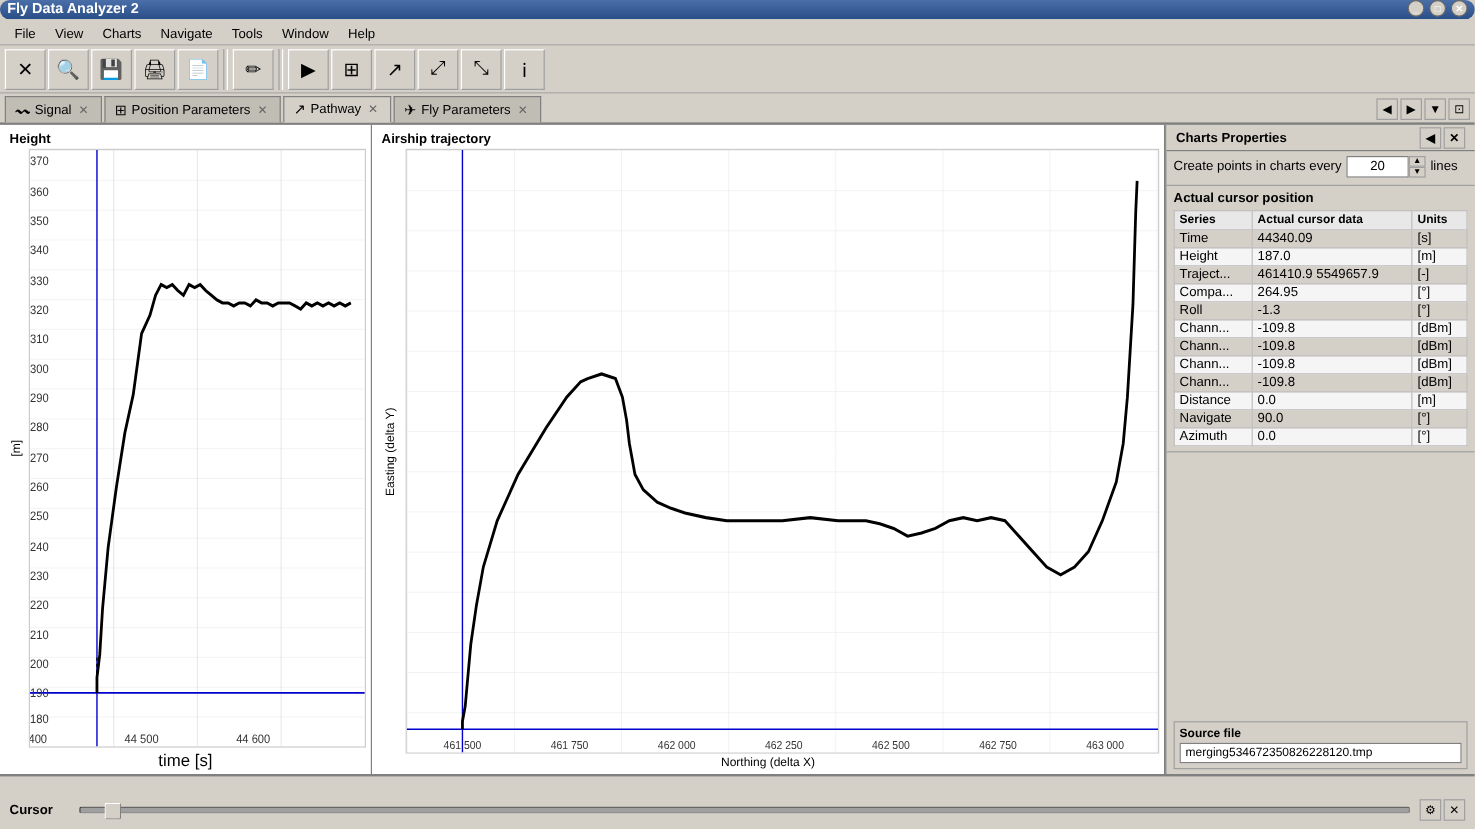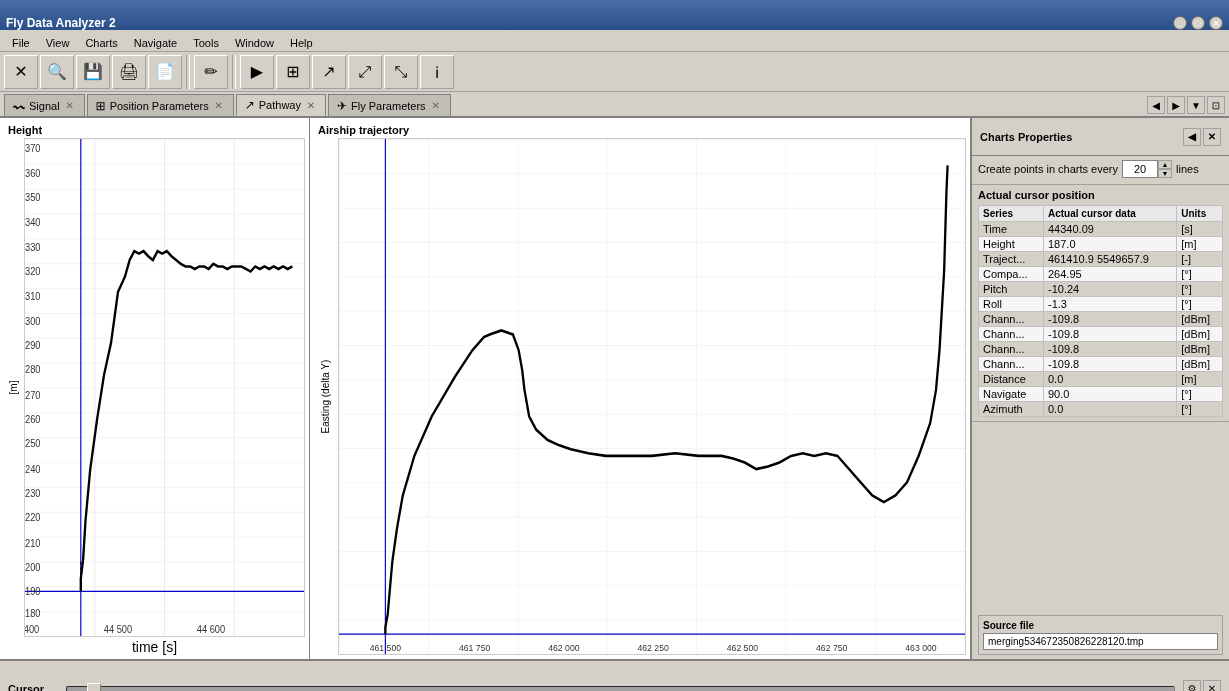--- a/index.html
+++ b/index.html
@@ -2,27 +2,28 @@
 <html><head>
   <meta charset="utf-8">
   <style>
     * { box-sizing: border-box; margin: 0; padding: 0; }
     body { background: #d4d0c8; font-family: 'Arial', sans-serif; font-size: 11px; color: #000; width: 1229px; height: 691px; overflow: hidden; }
 
     
     .title-bar {
       background: linear-gradient(to bottom, #4a6fa8, #2a4f88);
       color: white;
-      height: 30px;
-      display: flex;
-      align-items: flex-end;
+      height: 16px;
+      display: flex;
+      align-items: flex-start;
       justify-content: space-between;
       padding: 0 6px;
       font-size: 12px;
       font-weight: bold;
+      border-radius: 10px;
     }
     .title-bar-controls { display: flex; gap: 4px; }
     .title-bar-btn {
       width: 14px; height: 14px; border-radius: 50%;
       border: 1px solid #666;
       background: #d4d0c8;
       display: flex; align-items: center; justify-content: center;
       font-size: 8px; cursor: pointer;
     }
 
@@ -163,21 +164,21 @@
     }
     .panel-header {
       background: #d4d0c8;
       border-bottom: 1px solid #808080;
       padding: 4px 8px;
       font-size: 11px;
       font-weight: bold;
       display: flex;
       align-items: center;
       justify-content: space-between;
-      height: 38px;
+      height: 22px;
     }
     .panel-section {
       padding: 4px 6px;
       border-bottom: 1px solid #a0a0a0;
     }
     .panel-section-title {
       font-size: 11px;
       font-weight: bold;
       margin-bottom: 4px;
     }
@@ -273,21 +274,21 @@
       display: flex; align-items: center; justify-content: center;
       font-size: 10px; cursor: pointer;
     }
 
     svg { display: block; }
 
     .spinbox {
       display: flex; align-items: center;
     }
     .spinbox input {
-      width: 36px; height: 18px;
+      width: 52px; height: 18px;
       border: 1px solid #808080;
       font-size: 11px;
       text-align: center;
       background: white;
     }
     .spinbox-btns {
       display: flex; flex-direction: column;
     }
     .spinbox-btn {
       width: 14px; height: 9px;
@@ -535,20 +536,21 @@
             <text x="117" y="388" font-size="7.5" text-anchor="middle" fill="#333">461 750</text>
             <text x="194" y="388" font-size="7.5" text-anchor="middle" fill="#333">462 000</text>
             <text x="271" y="388" font-size="7.5" text-anchor="middle" fill="#333">462 250</text>
             <text x="348" y="388" font-size="7.5" text-anchor="middle" fill="#333">462 500</text>
             <text x="425" y="388" font-size="7.5" text-anchor="middle" fill="#333">462 750</text>
             <text x="502" y="388" font-size="7.5" text-anchor="middle" fill="#333">463 000</text>
           </svg>
         </div>
       </div>
 
+      <div style="text-align:center; font-size:10px; margin-top:2px;">Northing (delta X)</div>
     </div>
   </div>
 
   <div class="properties-panel">
     <div class="panel-header">
       <span>Charts Properties</span>
       <div style="display:flex; gap:2px;">
         <div class="tab-nav-btn">◀</div>
         <div class="tab-nav-btn">✕</div>
       </div>
@@ -593,25 +595,20 @@
               <td>Traject...</td>
                   <td>461410.9 5549657.9</td>
                   <td>[-]</td>
             </tr>
             <tr>
               <td>Compa...</td>
                   <td>264.95</td>
                   <td>[°]</td>
             </tr>
             <tr>
-              <td>Pitch</td>
-                  <td>-10.24</td>
-                  <td>[°]</td>
-            </tr>
-            <tr>
               <td>Roll</td>
                   <td>-1.3</td>
                   <td>[°]</td>
             </tr>
             <tr>
               <td>Chann...</td>
                   <td>-109.8</td>
                   <td>[dBm]</td>
             </tr>
             <tr>

